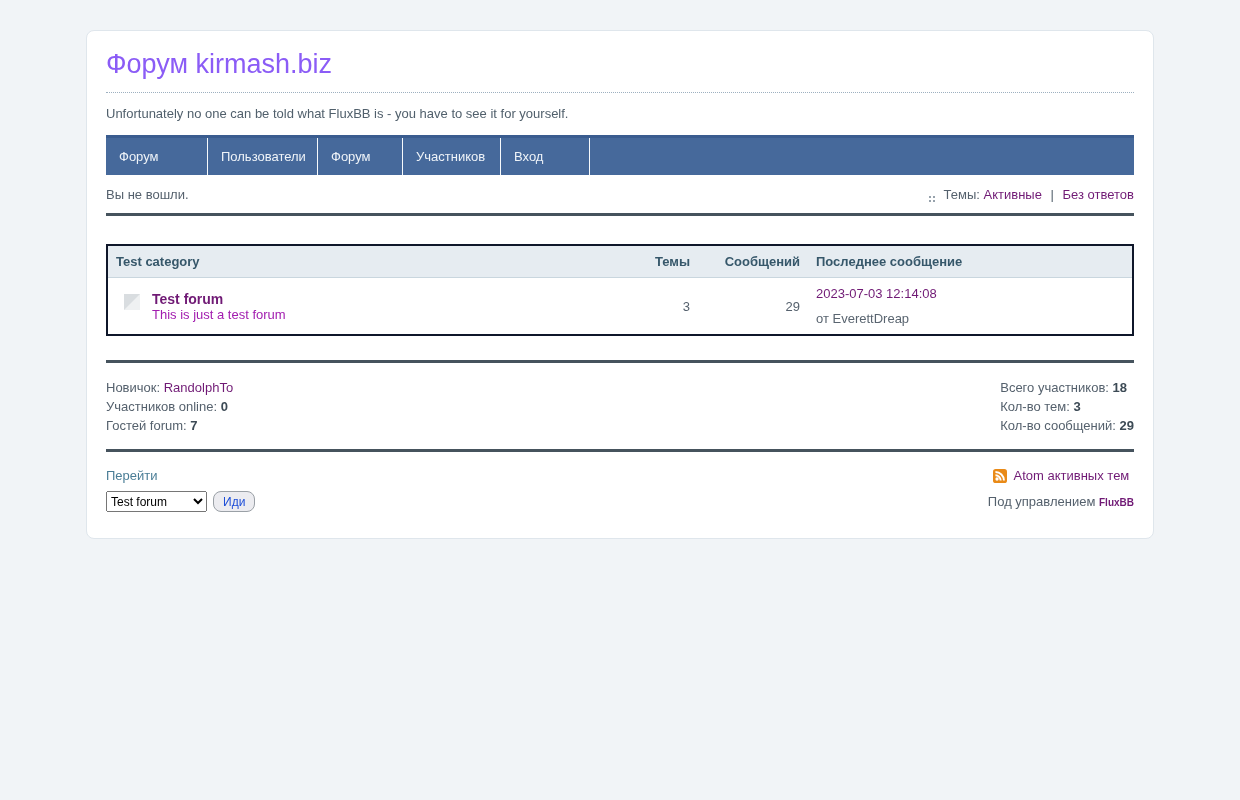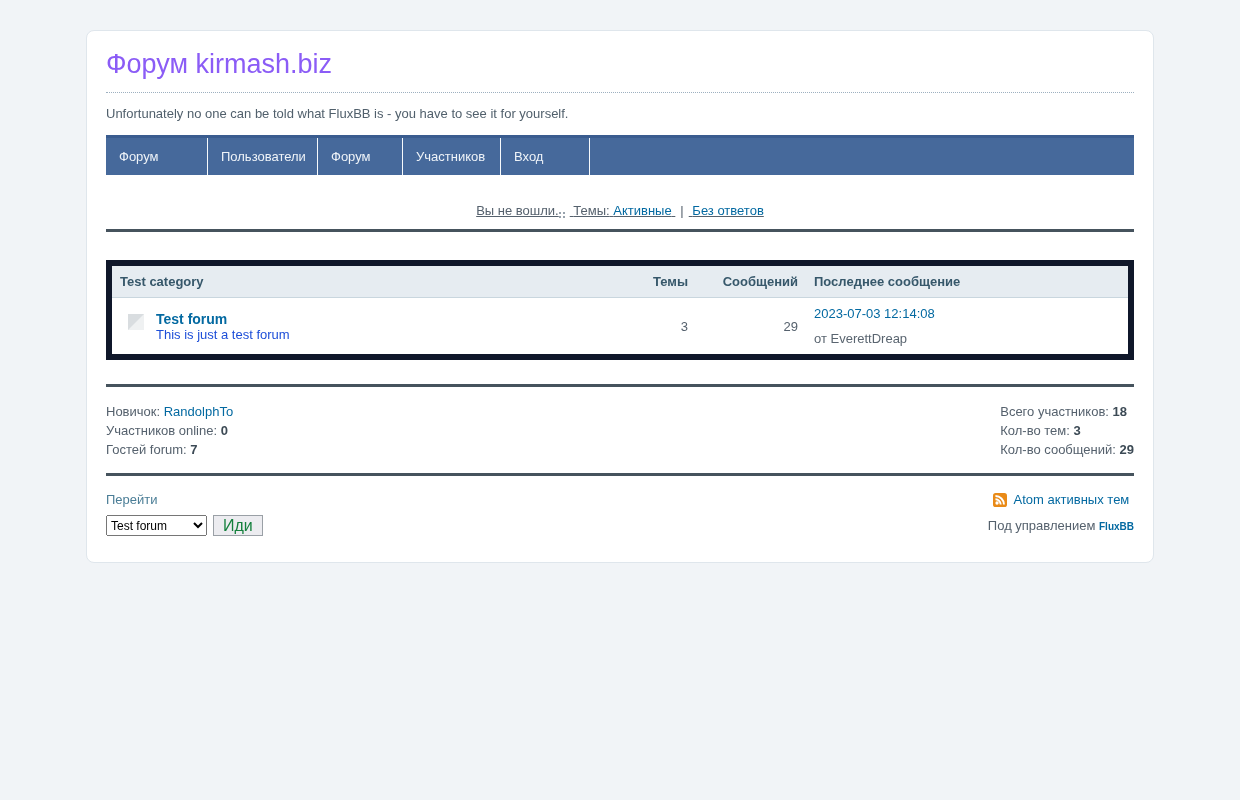--- a/index.html
+++ b/index.html
@@ -44,26 +44,25 @@
     color: #eef3f8;
     border-right: 1px solid #f7fafc;
     cursor: pointer;
   }
   .nav-w1 { width: 102px; } .nav-w2 { width: 110px; } .nav-w3 { width: 85px; }
   .nav-w4 { width: 98px; } .nav-w5 { width: 89px; }
 
   
   .statusbar {
     display: flex;
-    justify-content: center;
+    justify-content: space-between;
     align-items: center;
-    padding: 28px 0 11px;
-    text-decoration: underline;
-  }
-  a, .link { color: #0369a1; text-decoration: none; cursor: pointer; }
+    padding: 12px 0 11px;
+  }
+  a, .link { color: #701a75; text-decoration: none; cursor: pointer; }
   .dots-icon {
     display: inline-block;
     width: 6px; height: 6px;
     margin-right: 9px;
     position: relative; top: -1px;
     background: #9aa4ad;
     clip-path: none;
   }
   .dots-icon::before { content:""; }
   .dots-icon {
@@ -77,21 +76,21 @@
     height: 3px;
     background: #46535d;
     margin: 0;
   }
 
   
   .board-table {
     width: 100%;
     border-collapse: collapse;
     margin-top: 28px;
-    border: 6px solid #0f172a;
+    border: 2px solid #0f172a;
   }
   .board-table th {
     background: #e6ecf1;
     color: #36576a;
     font-weight: bold;
     font-size: 13px;
     text-align: left;
     padding: 8px;
     border: 1px solid #c9d6de;
     border-left: none; border-right: none;
@@ -102,21 +101,21 @@
   .col-last   { width: 325px; }
   .board-table td { padding: 8px; vertical-align: middle; }
   .forum-icon {
     float: left;
     width: 16px; height: 16px;
     margin: 3px 0 0 8px;
     background: linear-gradient(135deg, #d9dde0 49%, #eff1f2 51%);
   }
   .forum-main { margin-left: 36px; }
   .forum-name { font-weight: bold; font-size: 14px; display: inline-block; }
-  .forum-desc { color: #1d4ed8; margin-top: 0; }
+  .forum-desc { color: #a21caf; margin-top: 0; }
   .lastpost-by { color: #5a6570; margin-top: 10px; }
 
   
   .stats {
     display: flex;
     justify-content: space-between;
     padding: 15px 0 14px;
     line-height: 19px;
   }
   .stats .right { text-align: left; }
@@ -132,27 +131,27 @@
   .jump-form { margin-top: 8px; display: flex; align-items: center; }
   .jump-form select {
     width: 101px; height: 21px;
     font-size: 12px;
     font-family: "Liberation Sans", sans-serif;
   }
   .jump-form button {
     margin-left: 6px;
     height: 21px;
     padding: 0 9px;
-    font-size: 16px;
+    font-size: 12px;
     font-family: "Liberation Sans", sans-serif;
     background: #ececf0;
     border: 1px solid #9aa0a6;
-    border-radius: 0;
+    border-radius: 8px;
     cursor: pointer;
-    color: #15803d;
+    color: #1d4ed8;
   }
   .footer-right { text-align: right; }
   .atom-line { display: flex; align-items: center; justify-content: center; }
   .rss-icon { display: inline-block; width: 14px; height: 14px; margin-right: 7px; }
   .powered { margin-top: 11px; color: #55616d; }
   .powered .fluxbb { font-weight: bold; font-size: 10px; }
 </style>
 </head>
 <body>
 

